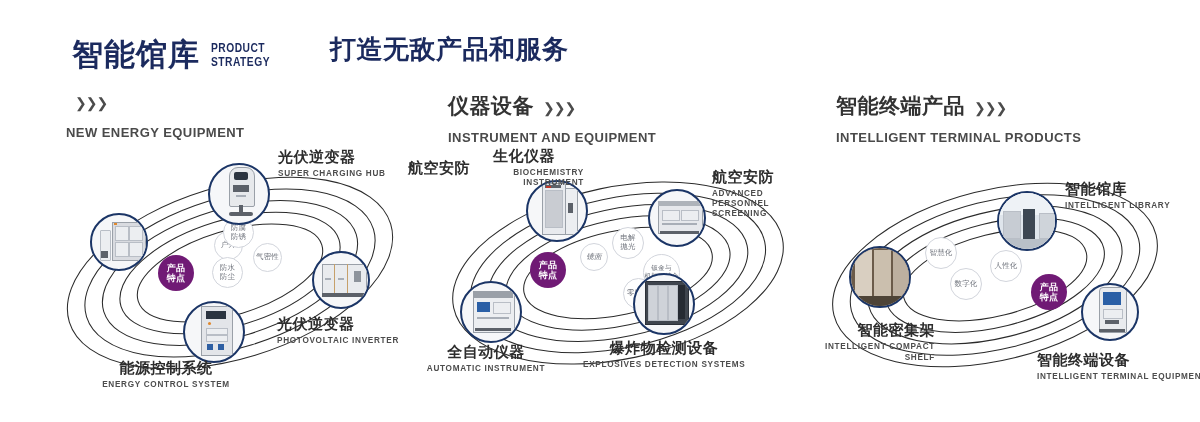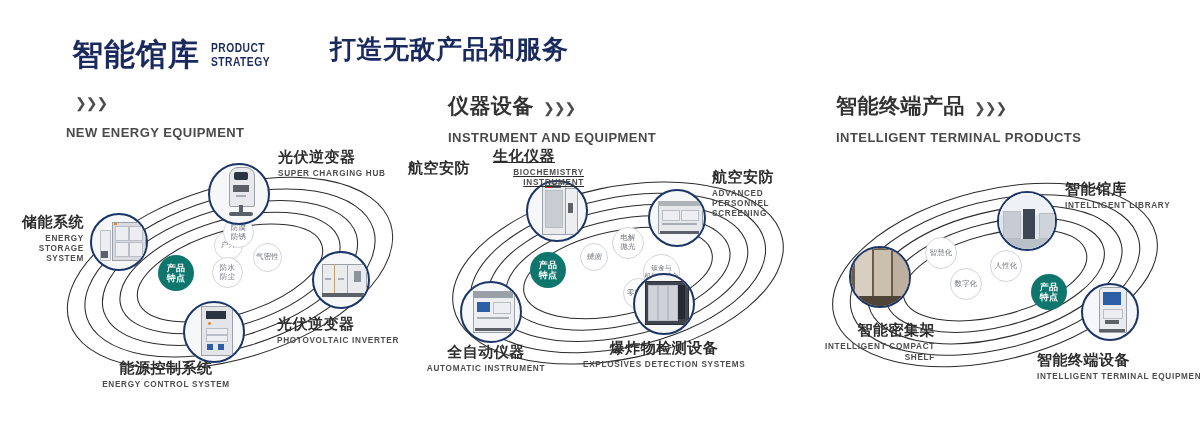--- a/index.html
+++ b/index.html
@@ -80,21 +80,21 @@
     position:absolute;border-radius:50%;
     border:1px solid #d2d5dc;background:#ffffff;
     display:flex;align-items:center;justify-content:center;
     text-align:center;color:#6f737c;
     font-family:"DejaVu Sans","Liberation Sans",sans-serif;
     font-size:7.5px;line-height:1.15;box-sizing:border-box;
     letter-spacing:.2px;
   }
   .core{
     position:absolute;border-radius:50%;
-    background:#0f766e;color:#ffffff;
+    background:#701a75;color:#ffffff;
     display:flex;align-items:center;justify-content:center;text-align:center;
     font-family:"DejaVu Sans","Liberation Sans",sans-serif;
     font-size:9px;font-weight:bold;line-height:1.15;letter-spacing:.3px;
     box-sizing:border-box;
   }
 
   
   .lab{position:absolute;}
   .lab .cn{
     font-family:"DejaVu Sans","Liberation Sans",sans-serif;
@@ -214,24 +214,20 @@
         <div class="m-body" style="left:16px;top:7px;width:30px;height:48px;background:#e3e5e9;"></div>
         <div class="m-screen" style="left:21px;top:12px;width:20px;height:8px;"></div>
         <div class="m-orange" style="left:23px;top:23px;width:3px;height:3px;border-radius:50%;"></div>
         <div class="m-light" style="left:21px;top:29px;width:20px;height:5px;"></div>
         <div class="m-light" style="left:21px;top:36px;width:20px;height:5px;"></div>
         <div class="m-blue" style="left:22px;top:45px;width:6px;height:6px;"></div>
         <div class="m-blue" style="left:33px;top:45px;width:6px;height:6px;"></div>
       </div>
     </div>
 
-    <div class="lab right" style="left:-32px;top:60px;width:76px;">
-      <div class="cn">储能系统</div>
-      <div class="en" style="white-space:normal;">ENERGY STORAGE SYSTEM</div>
-    </div>
     <div class="lab" style="left:238px;top:-5px;">
       <div class="cn">光伏逆变器</div>
       <div class="en">SUPER CHARGING HUB</div>
     </div>
     <div class="lab" style="left:237px;top:162px;">
       <div class="cn">光伏逆变器</div>
       <div class="en">PHOTOVOLTAIC INVERTER</div>
     </div>
     <div class="lab center" style="left:46px;top:206px;width:160px;">
       <div class="cn">能源控制系统</div>
@@ -306,21 +302,21 @@
         <div class="m-screen" style="left:15px;top:23px;width:13px;height:10px;background:#2a5fa6;"></div>
         <div class="m-light" style="left:31px;top:23px;width:16px;height:10px;"></div>
         <div class="m-line" style="left:15px;top:38px;width:32px;height:2px;"></div>
         <div class="m-dark" style="left:13px;top:49px;width:36px;height:3px;"></div>
       </div>
     </div>
 
     <div class="lab right" style="left:-42px;top:6px;width:82px;">
       <div class="cn">航空安防</div>
     </div>
-    <div class="lab center" style="left:34px;top:-6px;width:120px;text-decoration:underline;">
+    <div class="lab center" style="left:34px;top:-6px;width:120px;">
       <div class="cn">生化仪器</div>
       <div class="en" style="white-space:normal;text-align:right;">BIOCHEMISTRY INSTRUMENT</div>
     </div>
     <div class="lab" style="left:282px;top:15px;width:96px;">
       <div class="cn">航空安防</div>
       <div class="en" style="white-space:normal;">ADVANCED PERSONNEL SCREENING</div>
     </div>
     <div class="lab center" style="left:153px;top:186px;width:162px;">
       <div class="cn">爆炸物检测设备</div>
       <div class="en">EXPLOSIVES DETECTION SYSTEMS</div>

